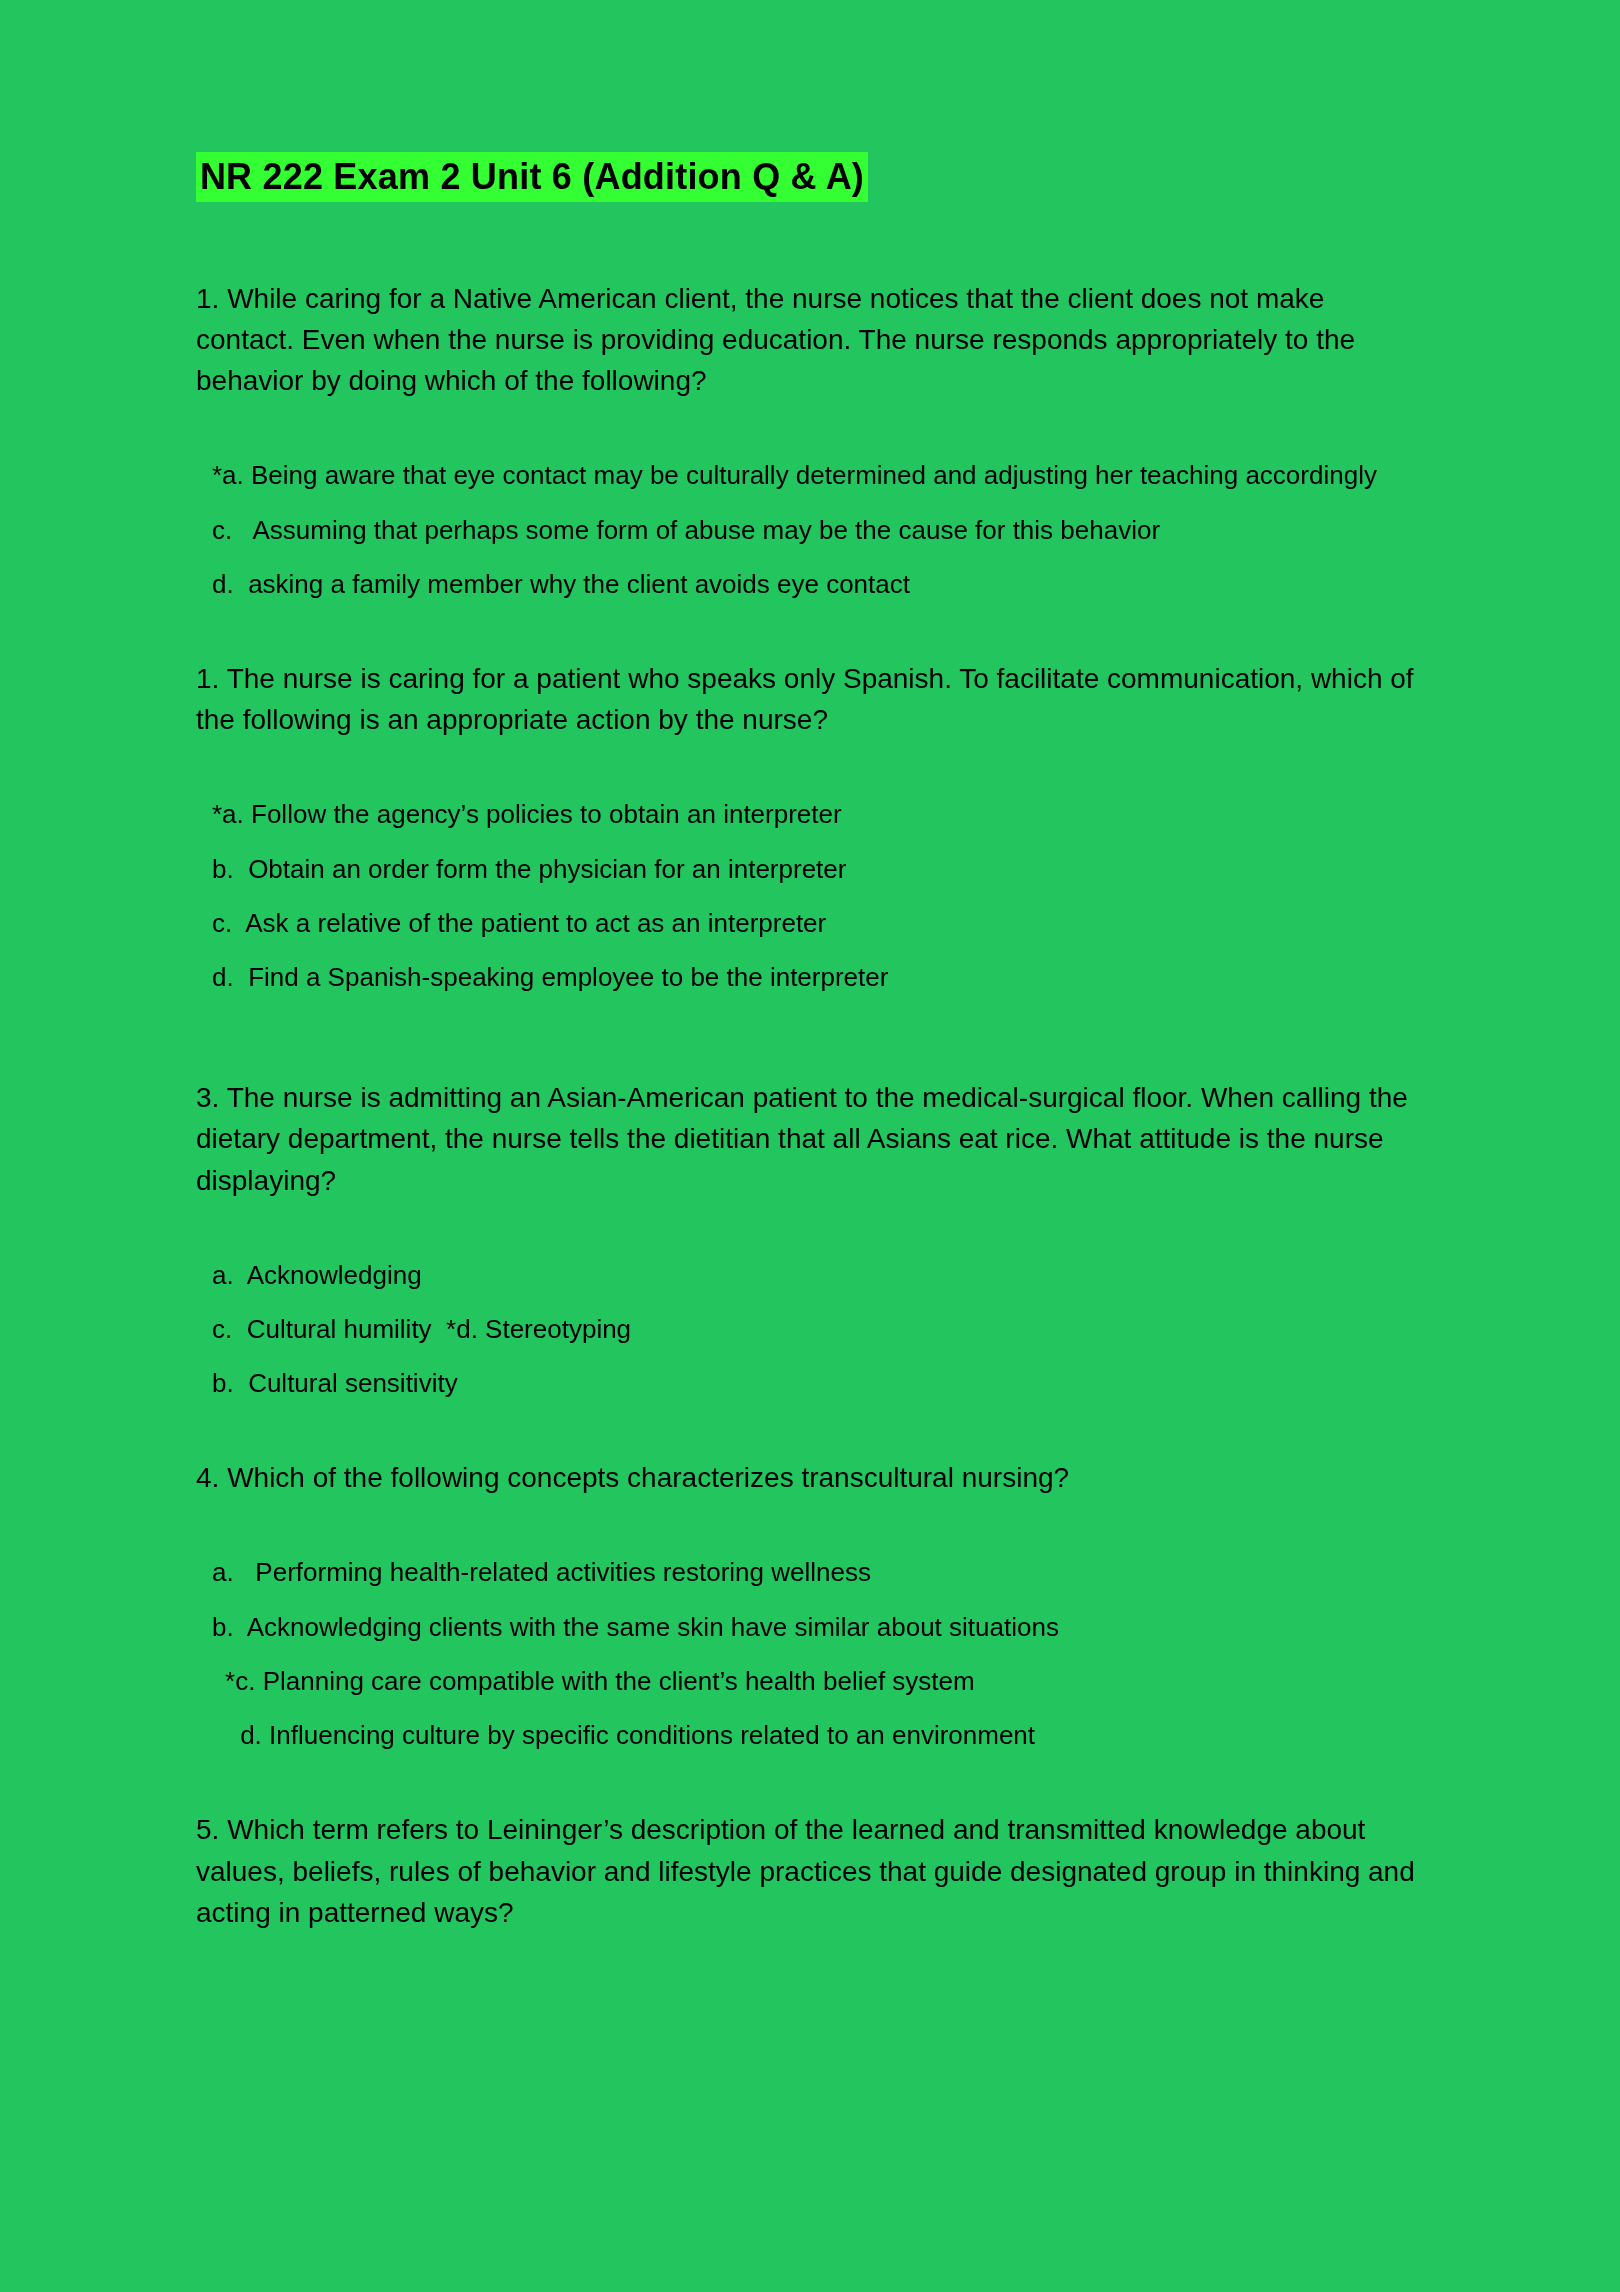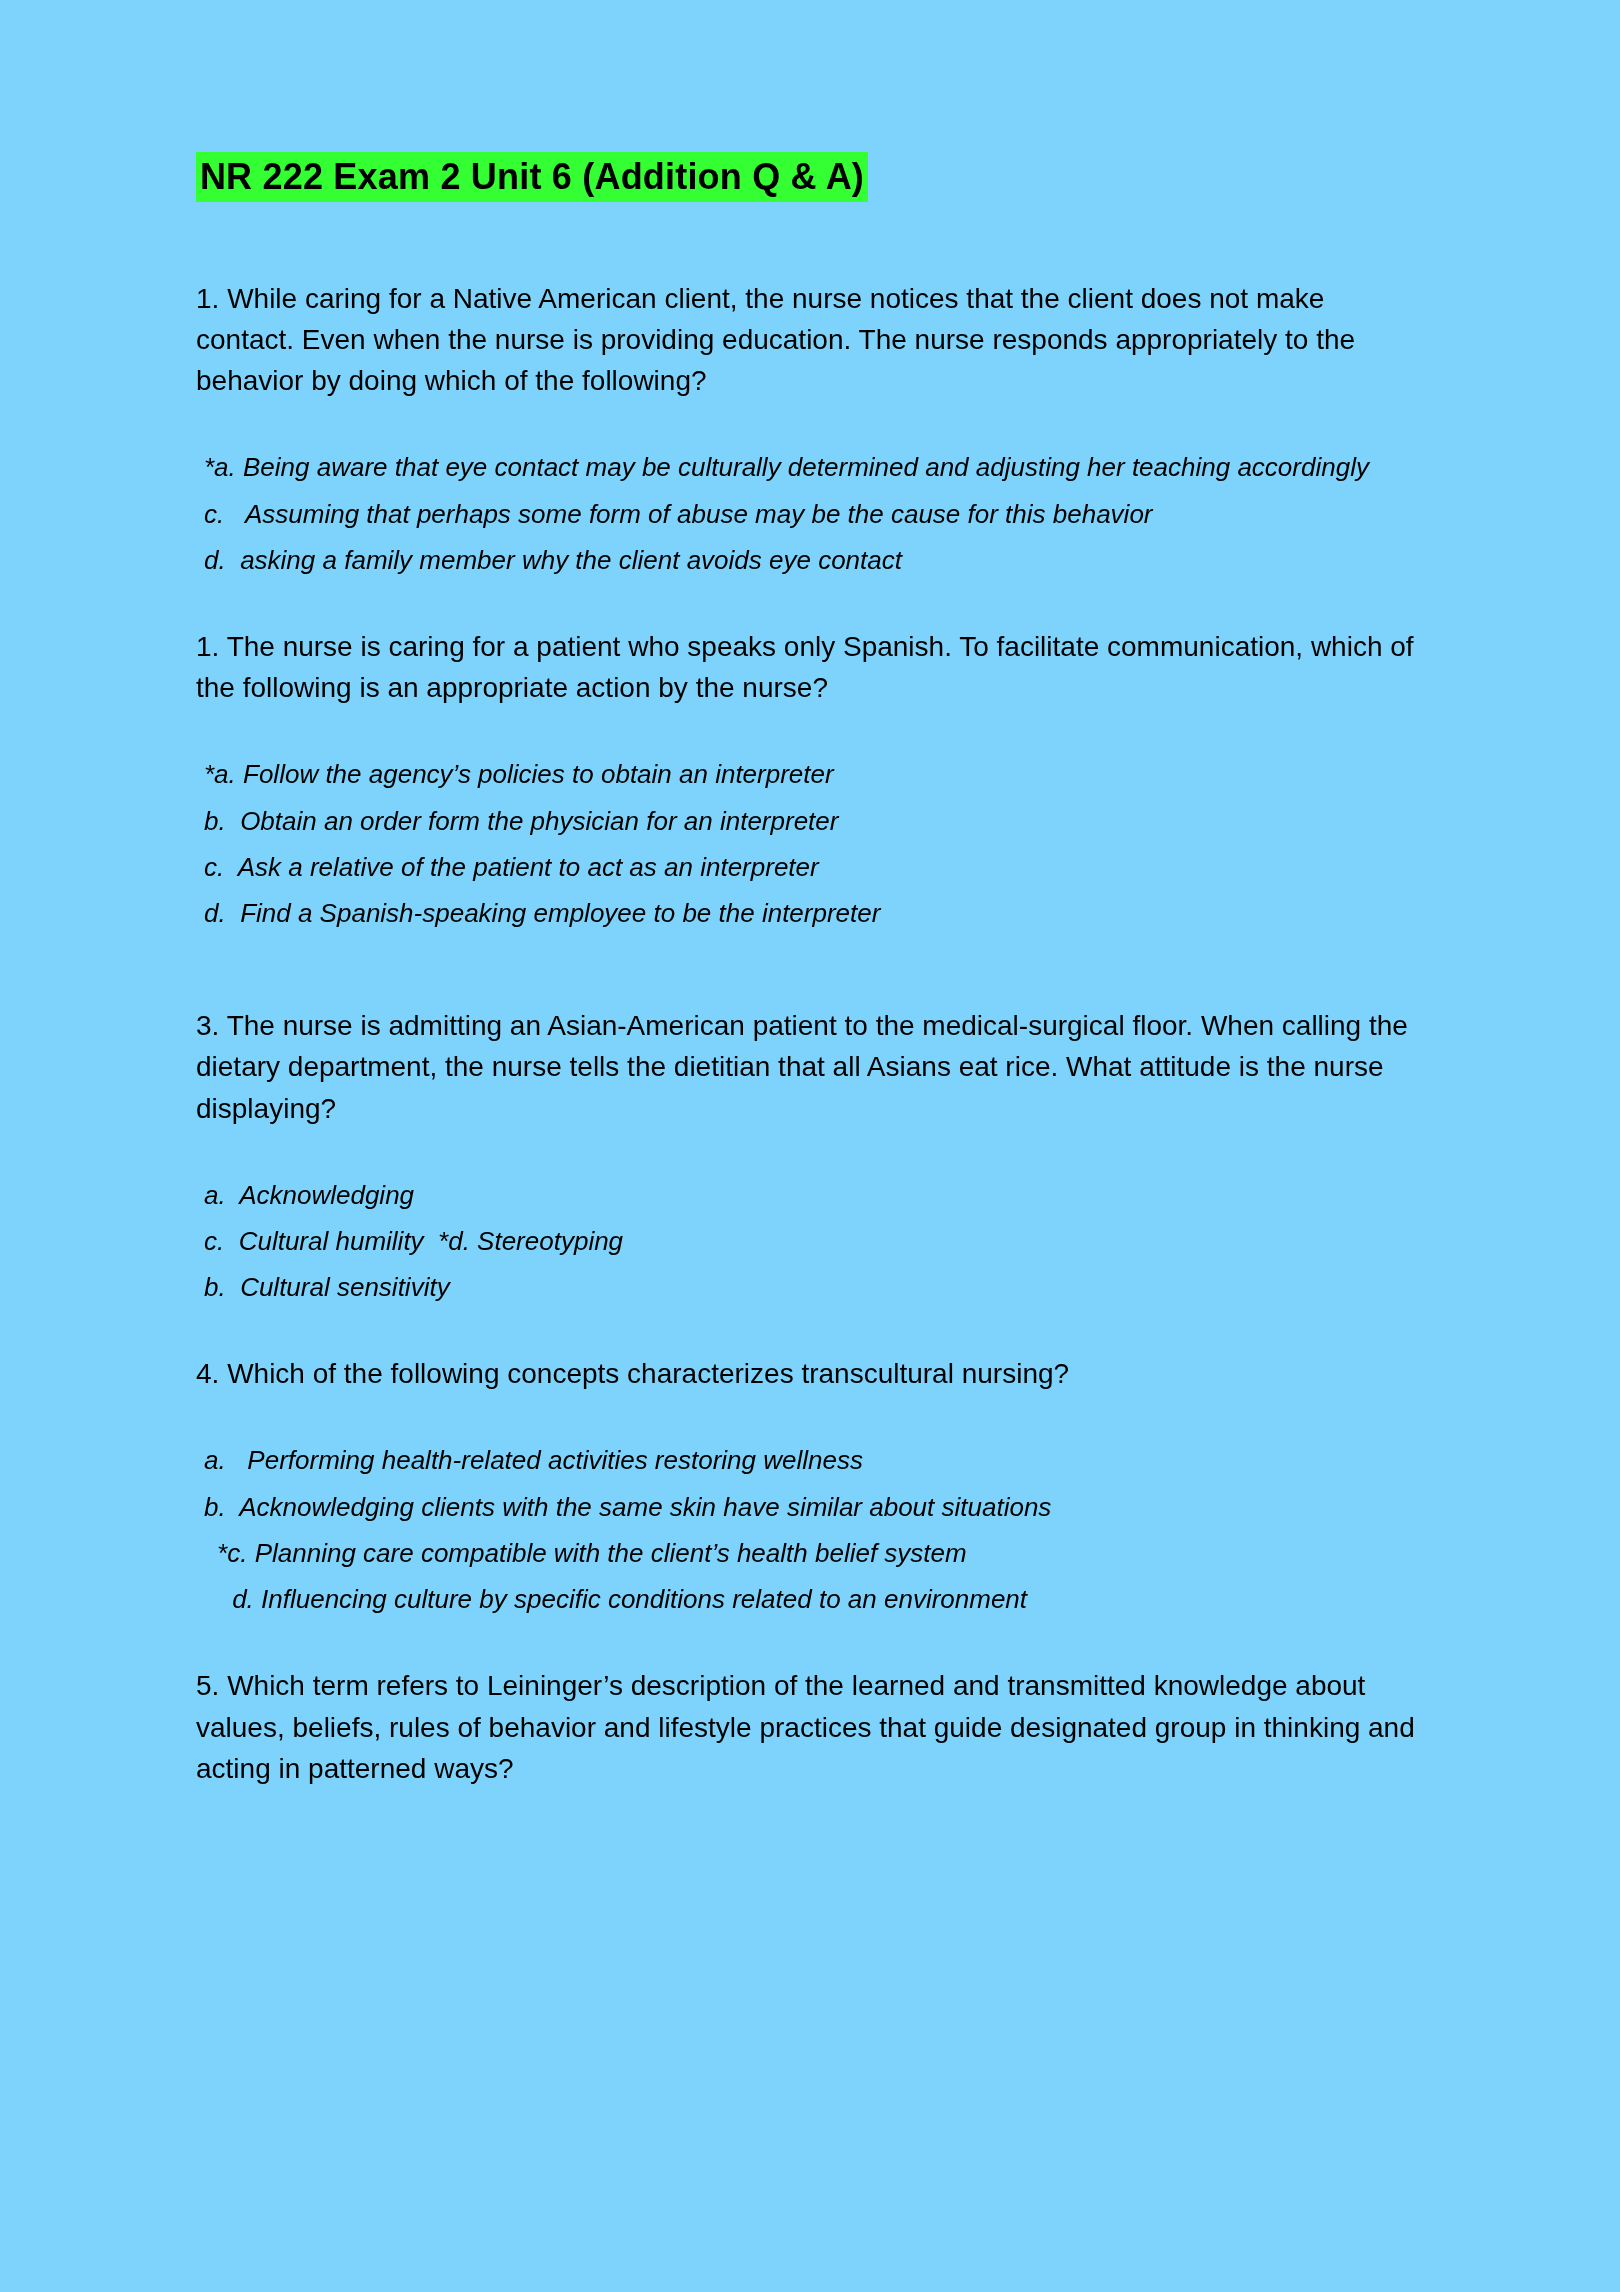--- a/index.html
+++ b/index.html
@@ -8,21 +8,21 @@
     background: #ffffff;
   }
   body {
     font-family: "Liberation Sans", sans-serif;
     color: #000000;
   }
   .page {
     position: relative;
     width: 1620px;
     height: 2293px;
-    background: #7dd3fc;
+    background: #22c55e;
     box-sizing: border-box;
     padding: 152px 196px 0 196px;
     overflow: hidden;
   }
   .doc-title {
     display: inline-block;
     font-size: 36px;
     font-weight: bold;
     line-height: 1.25;
     letter-spacing: 0.2px;
@@ -45,23 +45,22 @@
   .gap-md { height: 39px; }
   .gap-lg { height: 65px; }
   .opts {
     margin: 0;
     padding: 0;
     list-style: none;
   }
   .opt {
     font-size: 26px;
     line-height: 1.47;
-    margin: 8px;
+    margin: 16px;
     white-space: pre;
-    font-style: italic;
   }
   .opt.indent1 { padding-left: 5.9px; }
   .opt.indent2 { padding-left: 13.7px; }
 </style>
 </head>
 <body>
 
 <div class="page">
 
   <h1 class="doc-title">NR 222 Exam 2 Unit 6 (Addition Q &amp; A)</h1>

